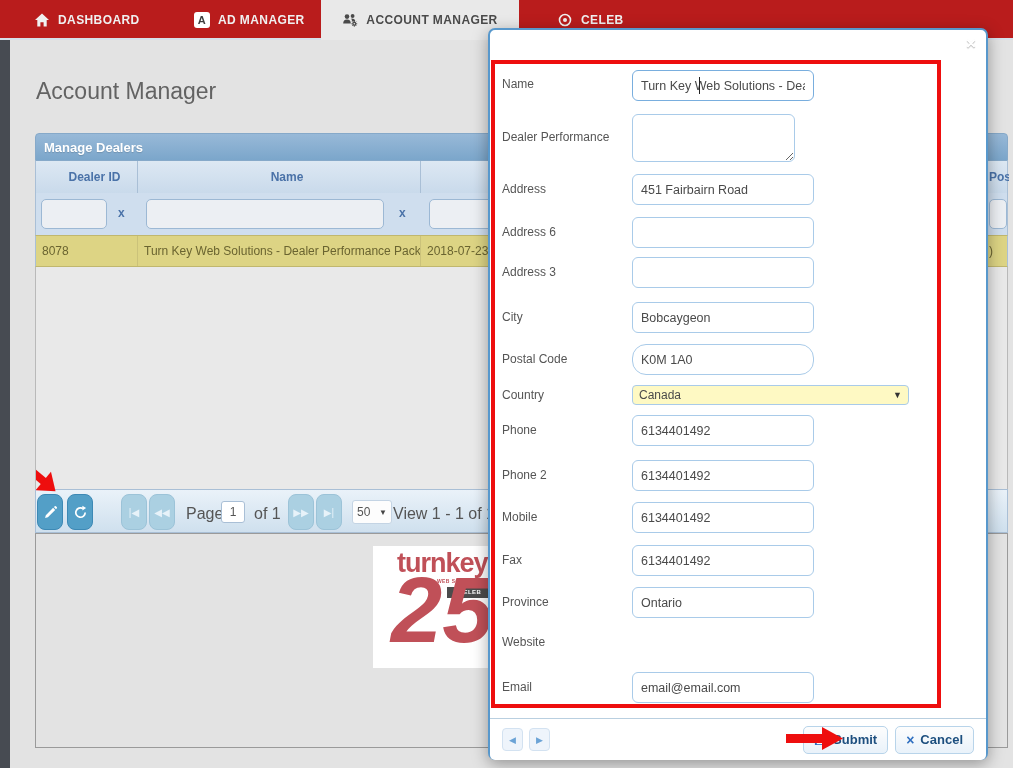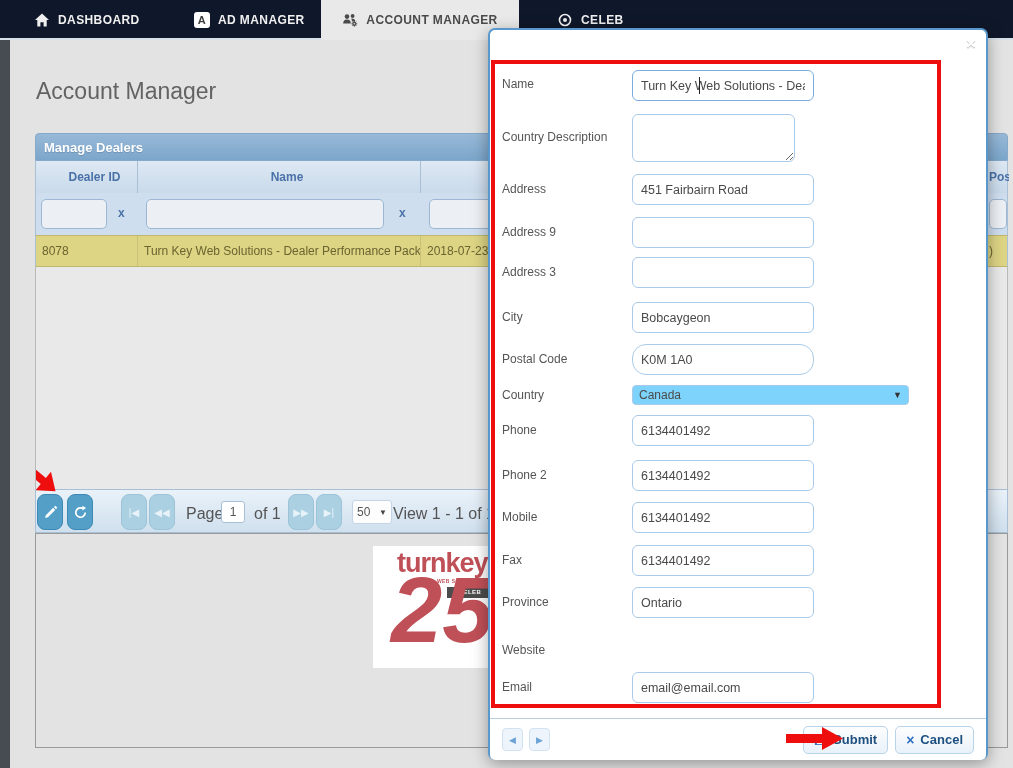--- a/index.html
+++ b/index.html
@@ -1,21 +1,21 @@
 <!DOCTYPE html>
 <html><head>
 <meta charset="utf-8">
 <style>
   * { margin:0; padding:0; box-sizing:border-box; }
   html,body { background:#bbb; }
   body { font-family:"Liberation Sans", sans-serif; }
   .screen { position:relative; width:1013px; height:768px; background:#e3e3e3; overflow:hidden; margin:0 auto; }
 
   
-  .nav { position:absolute; left:0; top:0; width:1013px; height:40px; background:#0f172a; border-bottom:2px solid #d6e0ea; z-index:5; }
+  .nav { position:absolute; left:0; top:0; width:1013px; height:40px; background:#b91c1c; border-bottom:2px solid #d6e0ea; z-index:5; }
   .tab { position:absolute; top:0; height:40px; display:flex; align-items:center; gap:8px; padding:0 14px; color:#f0f0f0; font-size:12px; font-weight:bold; letter-spacing:.4px; cursor:pointer; }
   .tab svg { width:16px; height:16px; }
   .tab.active { background:#e9e9e9; color:#4a4a4a; }
   .ad-badge { display:inline-flex; width:16px; height:16px; background:#fff; color:#3d3d3d; border-radius:3px; align-items:center; justify-content:center; font-size:11px; font-weight:bold; }
 
   .left-strip { position:absolute; left:0; top:40px; width:10px; height:728px; background:#474b52; }
 
   .page-title { position:absolute; left:36px; top:78px; font-size:23px; color:#636363; }
 
   
@@ -47,21 +47,21 @@
   .logo-num { position:absolute; left:18px; top:18px; font-size:92px; font-weight:800; color:#c05058; font-style:italic; line-height:1; }
 
   
   .modal { position:absolute; left:488px; top:28px; width:500px; height:732px; background:#fff; border:2px solid #5898cc; border-radius:7px; box-shadow:0 4px 16px rgba(0,0,0,.35); z-index:50; }
   .modal-hdr { height:30px; background:linear-gradient(180deg,#9cc4e6,#62a1d4 55%,#6aa7d8); border-radius:5px 5px 0 0; color:#fff; font-size:13px; font-weight:bold; line-height:30px; padding-left:10px; text-shadow:0 1px 1px rgba(0,0,0,.25); }
   .modal-close { position:absolute; right:10px; top:4px; color:#fff; font-size:17px; font-weight:bold; cursor:pointer; text-shadow:0 1px 1px rgba(0,0,0,.3); }
   .frow-label { position:absolute; left:12px; font-size:12px; color:#555; }
   .fld { position:absolute; left:142px; width:182px; height:31px; border:1px solid #a9cbe9; border-radius:6px; background:#fff; font-family:inherit; font-size:12.5px; color:#4a4a4a; padding:0 8px; }
   .fld.focused { border-color:#79aede; }
   .fld-ta { position:absolute; left:142px; width:163px; height:48px; border:1px solid #a9cbe9; border-radius:6px; background:#fff; font-family:inherit; font-size:12.5px; color:#4a4a4a; padding:4px 8px; resize:both; }
-  .fld-sel { position:absolute; left:142px; width:277px; height:20px; border:1px solid #a9cbe9; border-radius:4px; background:#7dd3fc; font-size:12px; color:#4a4a4a; display:flex; align-items:center; justify-content:space-between; padding:0 6px; cursor:pointer; }
+  .fld-sel { position:absolute; left:142px; width:277px; height:20px; border:1px solid #a9cbe9; border-radius:4px; background:#fef9c3; font-size:12px; color:#4a4a4a; display:flex; align-items:center; justify-content:space-between; padding:0 6px; cursor:pointer; }
   .fld-sel .car { font-size:9px; color:#333; }
   .caret { position:absolute; left:209px; width:1px; height:17px; background:#222; }
   .modal-footer { position:absolute; left:0; top:688px; width:496px; height:42px; border-top:1px solid #b9cfe0; background:#fff; border-radius:0 0 5px 5px; display:flex; align-items:center; }
   .mini-nav { width:21px; height:23px; background:#eef4fb; border:1px solid #d3e2f1; border-radius:4px; color:#6ba3d6; font-size:9px; display:flex; align-items:center; justify-content:center; margin-right:6px; }
   .btn { height:28px; border:1px solid #b8d4ea; border-radius:5px; background:linear-gradient(180deg,#fdfdfd,#e9f2fa); color:#1d4f7f; font-size:13px; font-weight:bold; display:flex; align-items:center; gap:6px; padding:0 10px; cursor:pointer; font-family:inherit; }
   .btn .bx { color:#2f6fc0; font-size:14px; font-weight:bold; }
   .btn svg { width:13px; height:13px; }
 
   
   .anno-box { position:absolute; left:491px; top:60px; width:450px; height:648px; border:4px solid #ee0e0e; z-index:60; pointer-events:none; }
@@ -176,27 +176,27 @@
     </div>
   </div>
 
   <div class="modal">
     <div class="modal-close">×</div>
 
     <div class="frow-label" style="top:47px;">Name</div>
     <input class="fld focused" style="top: 40px;" value="Turn Key Web Solutions - Dealer">
     <div class="caret" style="top:47px;"></div>
 
-    <div class="frow-label" style="top:100px;">Country Description</div>
+    <div class="frow-label" style="top:100px;">Dealer Performance</div>
     <textarea class="fld-ta" style="top: 84px;"></textarea>
 
     <div class="frow-label" style="top:152px;">Address</div>
     <input class="fld" style="top: 144px;" value="451 Fairbairn Road">
 
-    <div class="frow-label" style="top:195px;">Address 9</div>
+    <div class="frow-label" style="top:195px;">Address 6</div>
     <input class="fld" style="top: 187px;" value="">
 
     <div class="frow-label" style="top:235px;">Address 3</div>
     <input class="fld" style="top: 227px;" value="">
 
     <div class="frow-label" style="top:280px;">City</div>
     <input class="fld" style="top: 272px;" value="Bobcaygeon">
 
     <div class="frow-label" style="top:322px;">Postal Code</div>
     <input class="fld" style="top: 314px; border-radius: 14px;" value="K0M 1A0">
@@ -215,21 +215,21 @@
 
     <div class="frow-label" style="top:480px;">Mobile</div>
     <input class="fld" style="top: 472px;" value="6134401492">
 
     <div class="frow-label" style="top:523px;">Fax</div>
     <input class="fld" style="top: 515px;" value="6134401492">
 
     <div class="frow-label" style="top:565px;">Province</div>
     <input class="fld" style="top: 557px;" value="Ontario">
 
-    <div class="frow-label" style="top:605px;margin-top:8px;">Website</div>
+    <div class="frow-label" style="top:605px;">Website</div>
 
     <div class="frow-label" style="top:650px;">Email</div>
     <input class="fld" style="top: 642px;" value="email@email.com">
 
     <div class="modal-footer">
       <div style="width:12px;"></div>
       <div class="mini-nav">
           <span>◀</span>
         </div>
       <div class="mini-nav">

